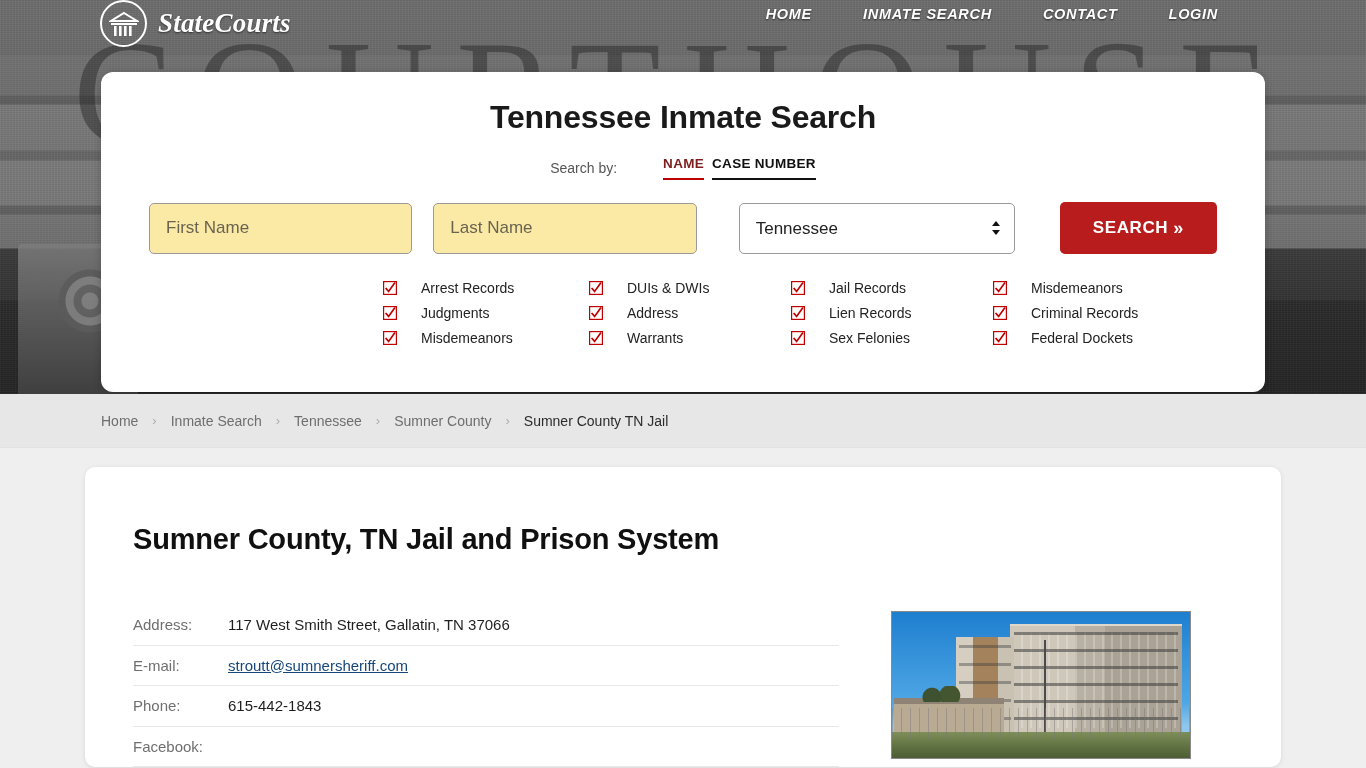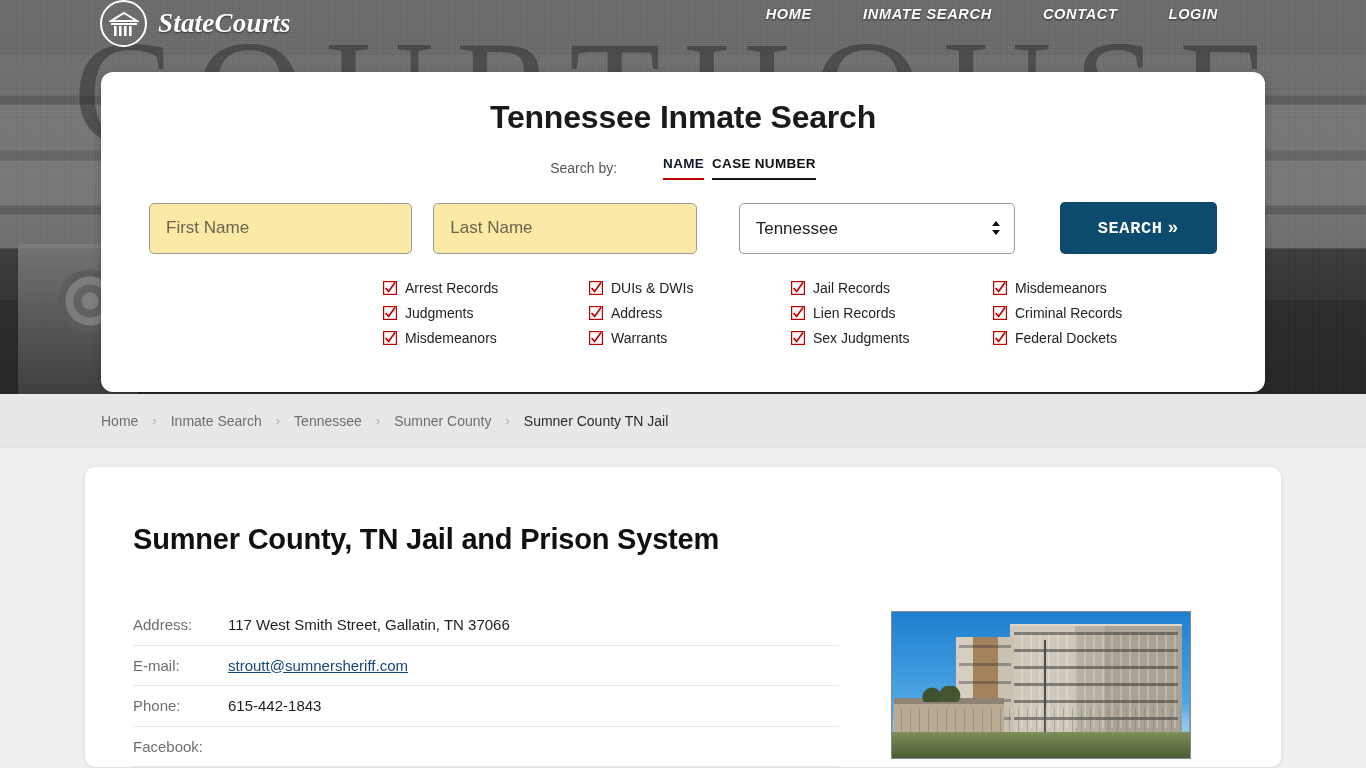--- a/index.html
+++ b/index.html
@@ -141,21 +141,21 @@
   }
   .searchby-label { color: #555; margin-right: 38px; }
   .tab {
     font-weight: bold;
     font-size: 13.5px;
     letter-spacing: .3px;
     padding-bottom: 7px;
     cursor: pointer;
     text-decoration: none;
   }
-  .tab-name { color: #0f172a; border-bottom: 2.5px solid #c00000; }
+  .tab-name { color: #7f1d1d; border-bottom: 2.5px solid #c00000; }
   .tab-case { color: #111111; border-bottom: 2.5px solid #111111; }
 
   .fields-row {
     margin-top: 22px;
     padding: 0 48px;
     display: flex;
     align-items: center;
     gap: 21px;
   }
   .inp {
@@ -186,47 +186,47 @@
     position: absolute;
     right: 13px; top: 50%;
     transform: translateY(-50%);
     pointer-events: none;
     line-height: 0;
   }
   .btn-search {
     margin-left: 24px;
     width: 166px;
     height: 52px;
-    background: #0c4a6e;
+    background: #b91c1c;
     color: #ffffff;
     border: none;
     border-radius: 5px;
     font-size: 17px;
     font-weight: bold;
     letter-spacing: .6px;
-    font-family: Liberation Mono, monospace;
+    font-family: Liberation Sans, sans-serif;
     cursor: pointer;
     display: flex;
     align-items: center;
     justify-content: center;
     gap: 5px;
   }
   .btn-search .chev { font-size: 18px; }
 
   .checks {
     margin-top: 26px;
     padding: 0 130px 0 282px;
     display: grid;
     grid-template-columns: 206px 202px 202px auto;
     row-gap: 9px;
   }
   .check {
     display: flex;
     align-items: center;
-    gap: 8px;
+    gap: 24px;
     font-size: 14px;
     color: #232323;
     white-space: nowrap;
   }
   .cbox { flex: none; line-height: 0; }
 
   
   .crumbbar {
     width: 1366px;
     height: 54px;
@@ -469,21 +469,21 @@
               <rect x="0.6" y="0.6" width="12.8" height="12.8" fill="none" stroke="#c00000" stroke-width="1.2"></rect>
               <polyline points="2.6,7 5.6,10.4 12,1.6" fill="none" stroke="#c00000" stroke-width="1.7"></polyline>
             </svg></span>
         <span>Warrants</span>
       </div>
       <div class="check">
         <span class="cbox"><svg width="14" height="14" viewBox="0 0 14 14">
               <rect x="0.6" y="0.6" width="12.8" height="12.8" fill="none" stroke="#c00000" stroke-width="1.2"></rect>
               <polyline points="2.6,7 5.6,10.4 12,1.6" fill="none" stroke="#c00000" stroke-width="1.7"></polyline>
             </svg></span>
-        <span>Sex Judgments</span>
+        <span>Sex Felonies</span>
       </div>
       <div class="check">
         <span class="cbox"><svg width="14" height="14" viewBox="0 0 14 14">
               <rect x="0.6" y="0.6" width="12.8" height="12.8" fill="none" stroke="#c00000" stroke-width="1.2"></rect>
               <polyline points="2.6,7 5.6,10.4 12,1.6" fill="none" stroke="#c00000" stroke-width="1.7"></polyline>
             </svg></span>
         <span>Federal Dockets</span>
       </div>
     </div>
   </div>

